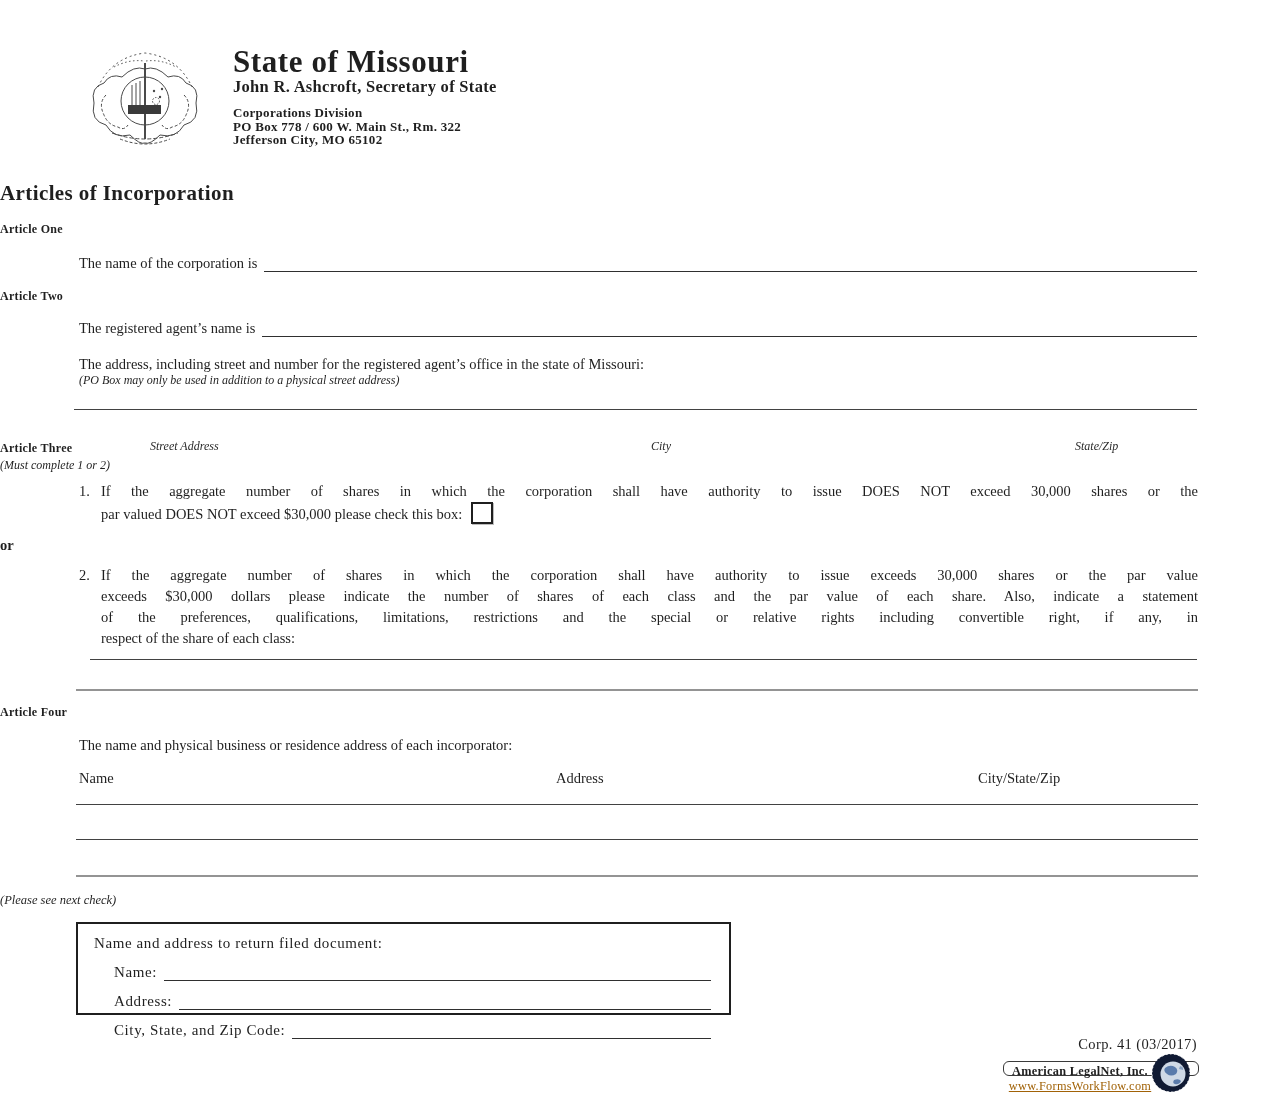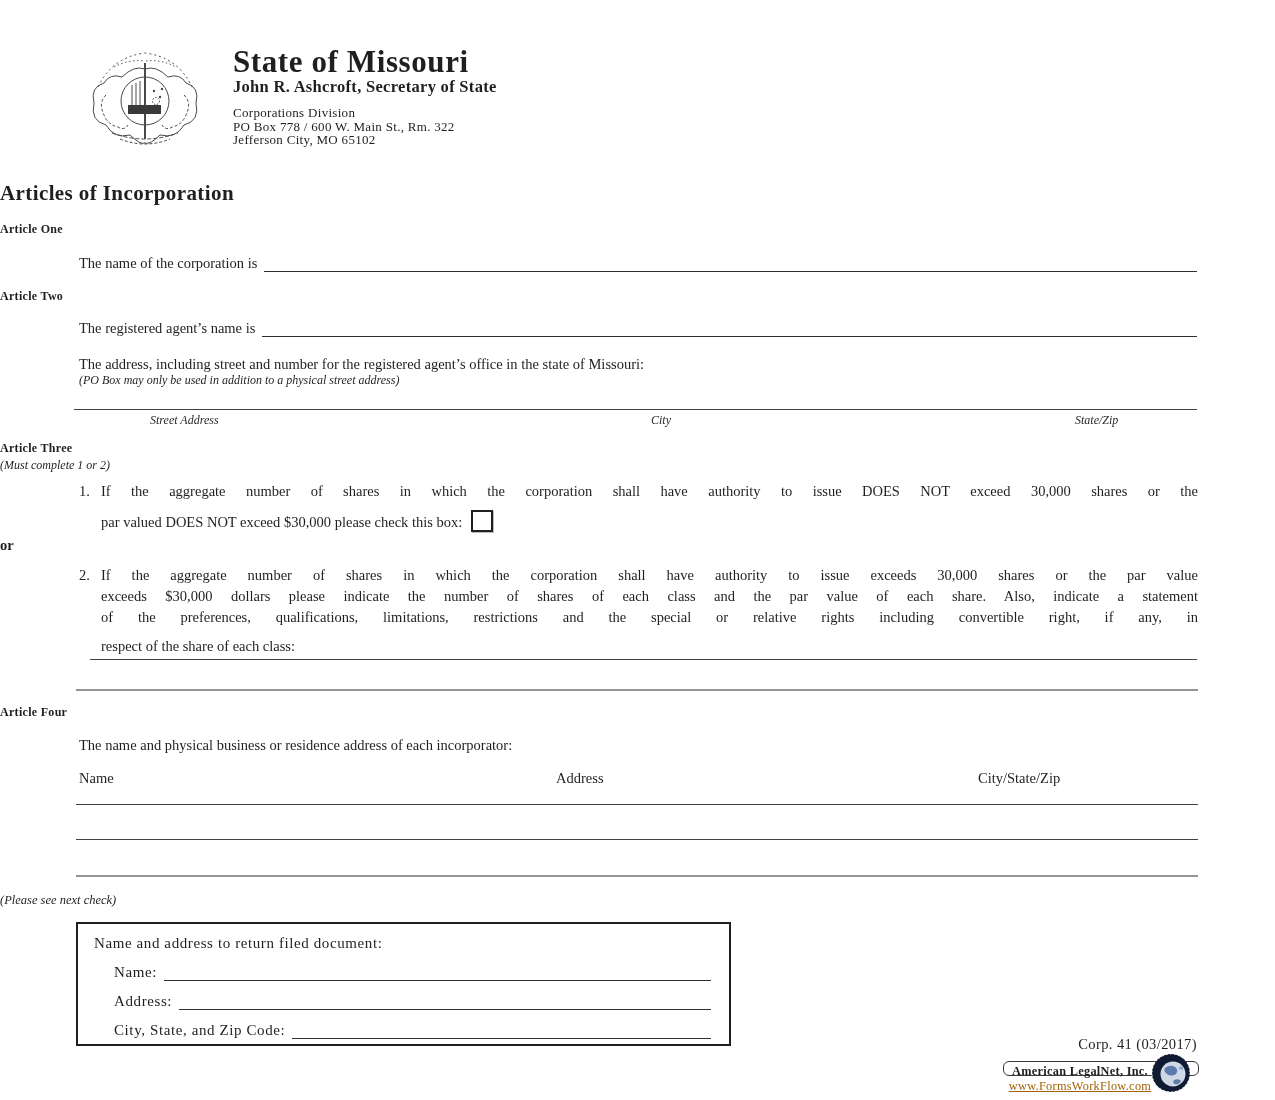--- a/index.html
+++ b/index.html
@@ -10,51 +10,51 @@
     color:#1f1f1f;
   }
   .abs { position:absolute; }
   .centered { left:0; right:0; text-align:left; }
   .ital { font-style:italic; }
 
   .seal { position:absolute; left:84px; top:43px; width:122px; height:112px; }
 
   .h-state   { position:absolute; left:233px; top:44px; font-size:31px; font-weight:bold; letter-spacing:0.6px; }
   .h-sec     { position:absolute; left:233px; top:77px; font-size:16.5px; font-weight:bold; letter-spacing:0.3px; }
-  .h-divblk  { position:absolute; left:233px; top:106px; font-size:13px; font-weight:normal; line-height:13.5px; letter-spacing:0.3px; }
+  .h-divblk  { position:absolute; left:233px; top:106px; font-size:13px; font-weight:bold; line-height:13.5px; letter-spacing:0.3px; }
 
   .doc-title { position:absolute; top:181px; font-size:21px; font-weight:bold; letter-spacing:0.4px; }
   .art-h     { position:absolute; font-size:12px; font-weight:bold; letter-spacing:0.3px; }
   .sub-note  { position:absolute; font-size:12px; font-style:italic; }
 
   .body-txt  { font-size:14.5px; }
 
   .row { position:absolute; left:79px; right:78px; display:flex; align-items:flex-end; font-size:14.5px; }
   .fill { flex:1; border-bottom:1.5px solid #2f2f2f; margin-left:7px; height:1.05em; }
 
   .hr { position:absolute; border-bottom:1.5px solid #424242; }
   .hr-gray { position:absolute; border-bottom:2.5px solid #949494; }
 
-  .col-label { position:absolute; font-size:12px; font-style:italic; color:#2a2a2a; }
+  .col-label { position:absolute; font-size:12px; font-style:italic; color:#2a2a2a;margin-top:26px; }
   .col-head  { position:absolute; font-size:14.5px; }
 
   .item { position:absolute; left:79px; width:1119px; font-size:14.5px; line-height:21px; }
   .item .num { position:absolute; left:0; top:0; }
   .item .lines { padding-left:22px; }
   .jline { text-align:justify; text-align-last:justify; }
-  .jline-last { text-align:left; text-align-last:left;margin-top:8px; }
+  .jline-last { text-align:left; text-align-last:left; }
   .checkbox {
     display:inline-block; width:18px; height:18px; border:2px solid #1f1f1f;
     margin-left:9px; vertical-align:-5px; background:#fff;
     box-shadow:1px 1px 0 #bdbdbd;
   }
   .or-line { position:absolute; top:537px; font-size:14.5px; font-weight:bold; }
 
   .return-box {
-    position:absolute; left:76px; top:922px; width:655px; height:124px;
+    position:absolute; left:76px; top:922px; width:655px; height:93px;
     border:2px solid #1f1f1f; box-sizing:border-box; padding:11px 18px 0 16px;
     font-size:15px; letter-spacing:0.6px;
   }
   .rb-row { display:flex; align-items:flex-end; margin-top:12px;margin-left:20px; }
   .rb-row .fill { border-bottom:1.5px solid #2f2f2f; }
 
   .foot-code { position:absolute; right:78px; top:1036px; font-size:14.5px; letter-spacing:0.4px;text-align:right; }
 
   .aln-badge {
     position:absolute; left:1003px; top:1061px; width:196px; height:15px;

